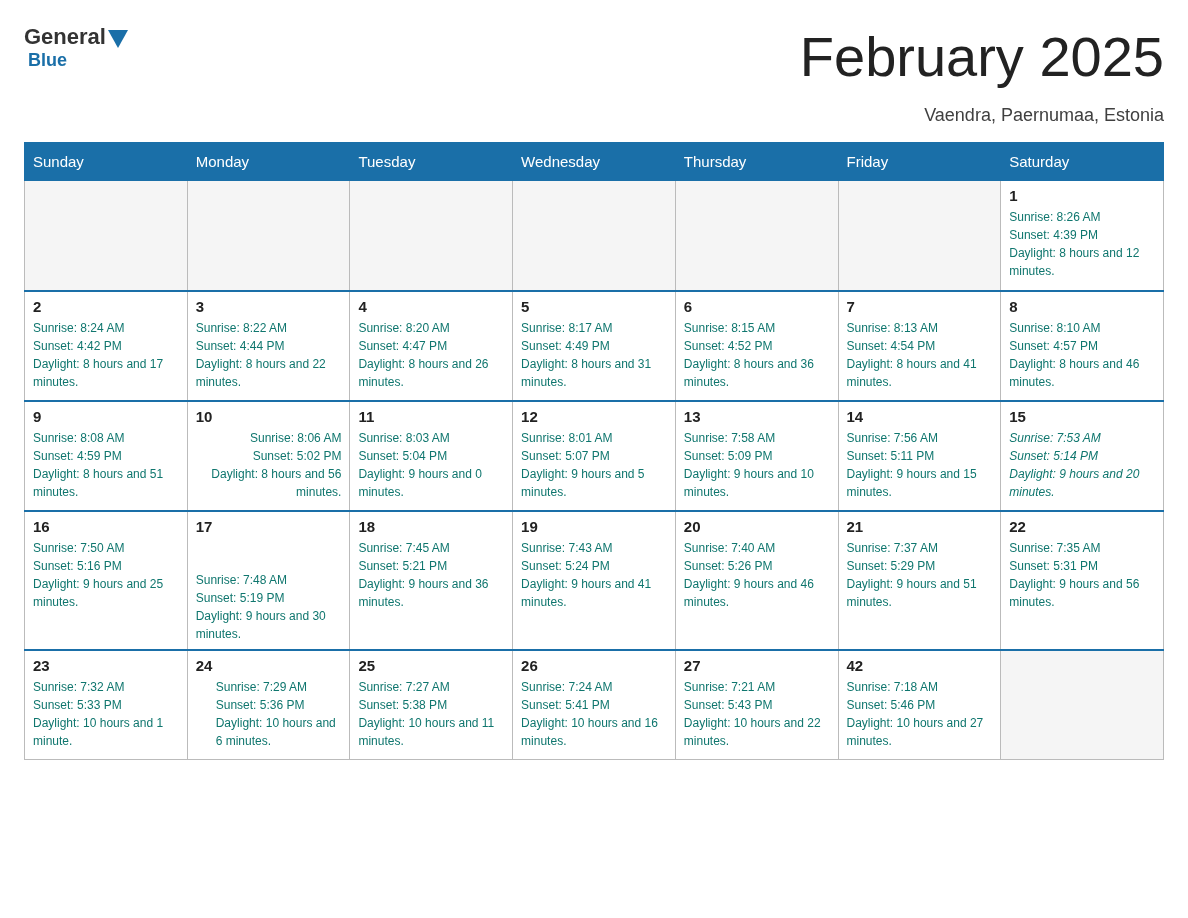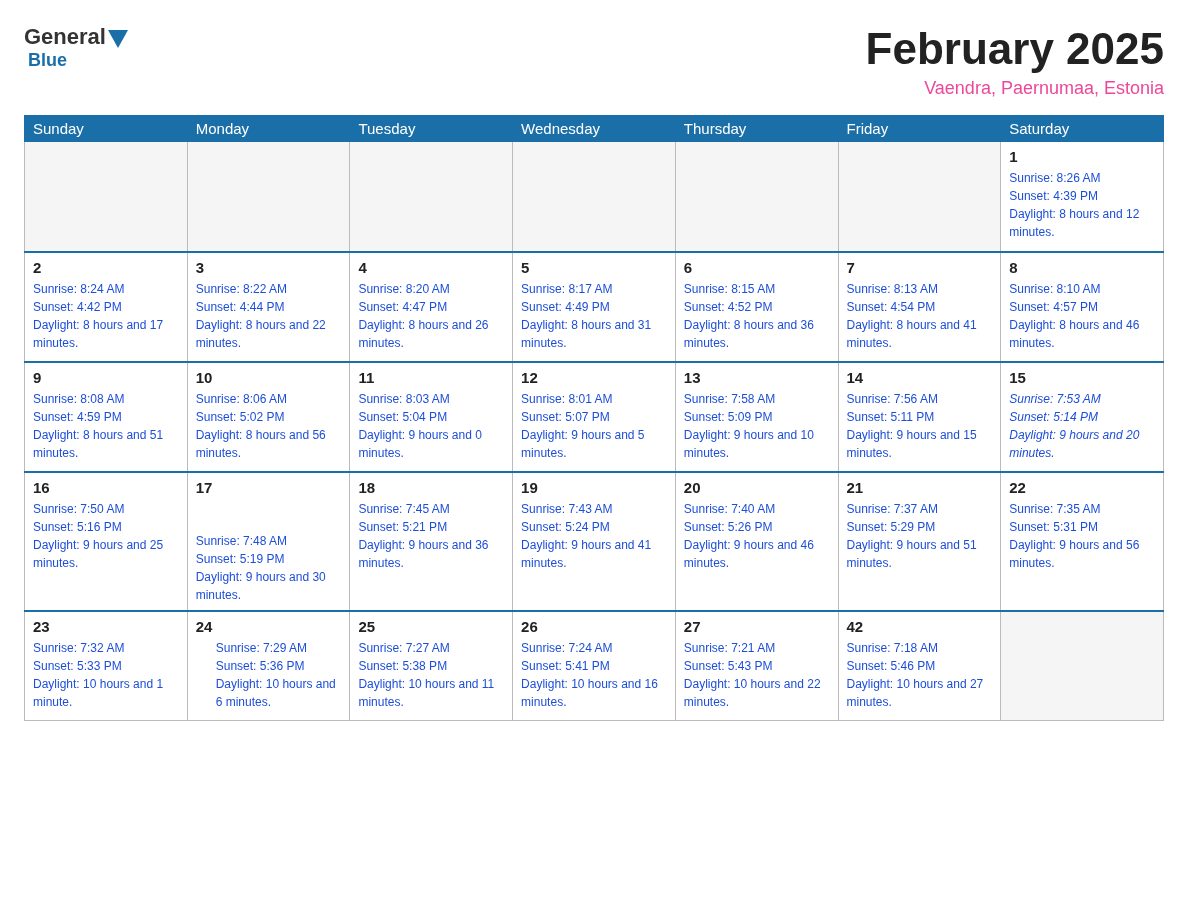--- a/index.html
+++ b/index.html
@@ -43,38 +43,38 @@
     .logo-text-blue {
       font-size: 18px;
       font-weight: bold;
       color: #1a6fa8;
       margin-left: 4px;
     }
     .title-block {
       text-align: right;
     }
     .month-year {
-      font-size: 44px;
-      font-weight: bold;
+      font-size: 56px;
+      font-weight: normal;
       color: #222;
     }
     .location {
       font-size: 18px;
-      color: #ec4899;
-      margin-top: 4px;
+      color: #404040;
+      margin-top: 16px;
     }
     .calendar {
       width: 100%;
       border-collapse: collapse;
       border: 1px solid #999;
     }
     .calendar th {
       background-color: #1a6fa8;
       color: #fff;
-      padding: 4px 8px;
+      padding: 10px 8px;
       font-size: 15px;
       font-weight: normal;
       text-align: left;
       border: 1px solid #1a6fa8;
     }
     .calendar td {
       vertical-align: top;
       border: 1px solid #bbb;
       padding: 6px 8px;
       width: calc(100% / 7);
@@ -88,21 +88,21 @@
     }
     .day-number {
       font-size: 15px;
       font-weight: bold;
       color: #222;
       margin-bottom: 4px;
       display: block;
     }
     .day-info {
       font-size: 12px;
-      color: #1d4ed8;
+      color: #0f766e;
       line-height: 1.5;
     }
     .row-divider td {
       border-top: 2px solid #1a6fa8;
     }
   </style>
 </head>
 <body>
 
 <div class="header">
@@ -192,21 +192,21 @@
       </tr>
       <tr class="row-divider">
         <td>
           <span class="day-number">9</span>
           <div class="day-info" style="white-space: pre-line;">Sunrise: 8:08 AM
 Sunset: 4:59 PM
 Daylight: 8 hours and 51 minutes.</div>
         </td>
         <td>
           <span class="day-number">10</span>
-          <div class="day-info" style="white-space: pre-line;">Sunrise: 8:06 AM
+          <div class="day-info" style="white-space: pre-line; text-align: right;">Sunrise: 8:06 AM
 Sunset: 5:02 PM
 Daylight: 8 hours and 56 minutes.</div>
         </td>
         <td>
           <span class="day-number">11</span>
           <div class="day-info" style="white-space: pre-line;">Sunrise: 8:03 AM
 Sunset: 5:04 PM
 Daylight: 9 hours and 0 minutes.</div>
         </td>
         <td>

